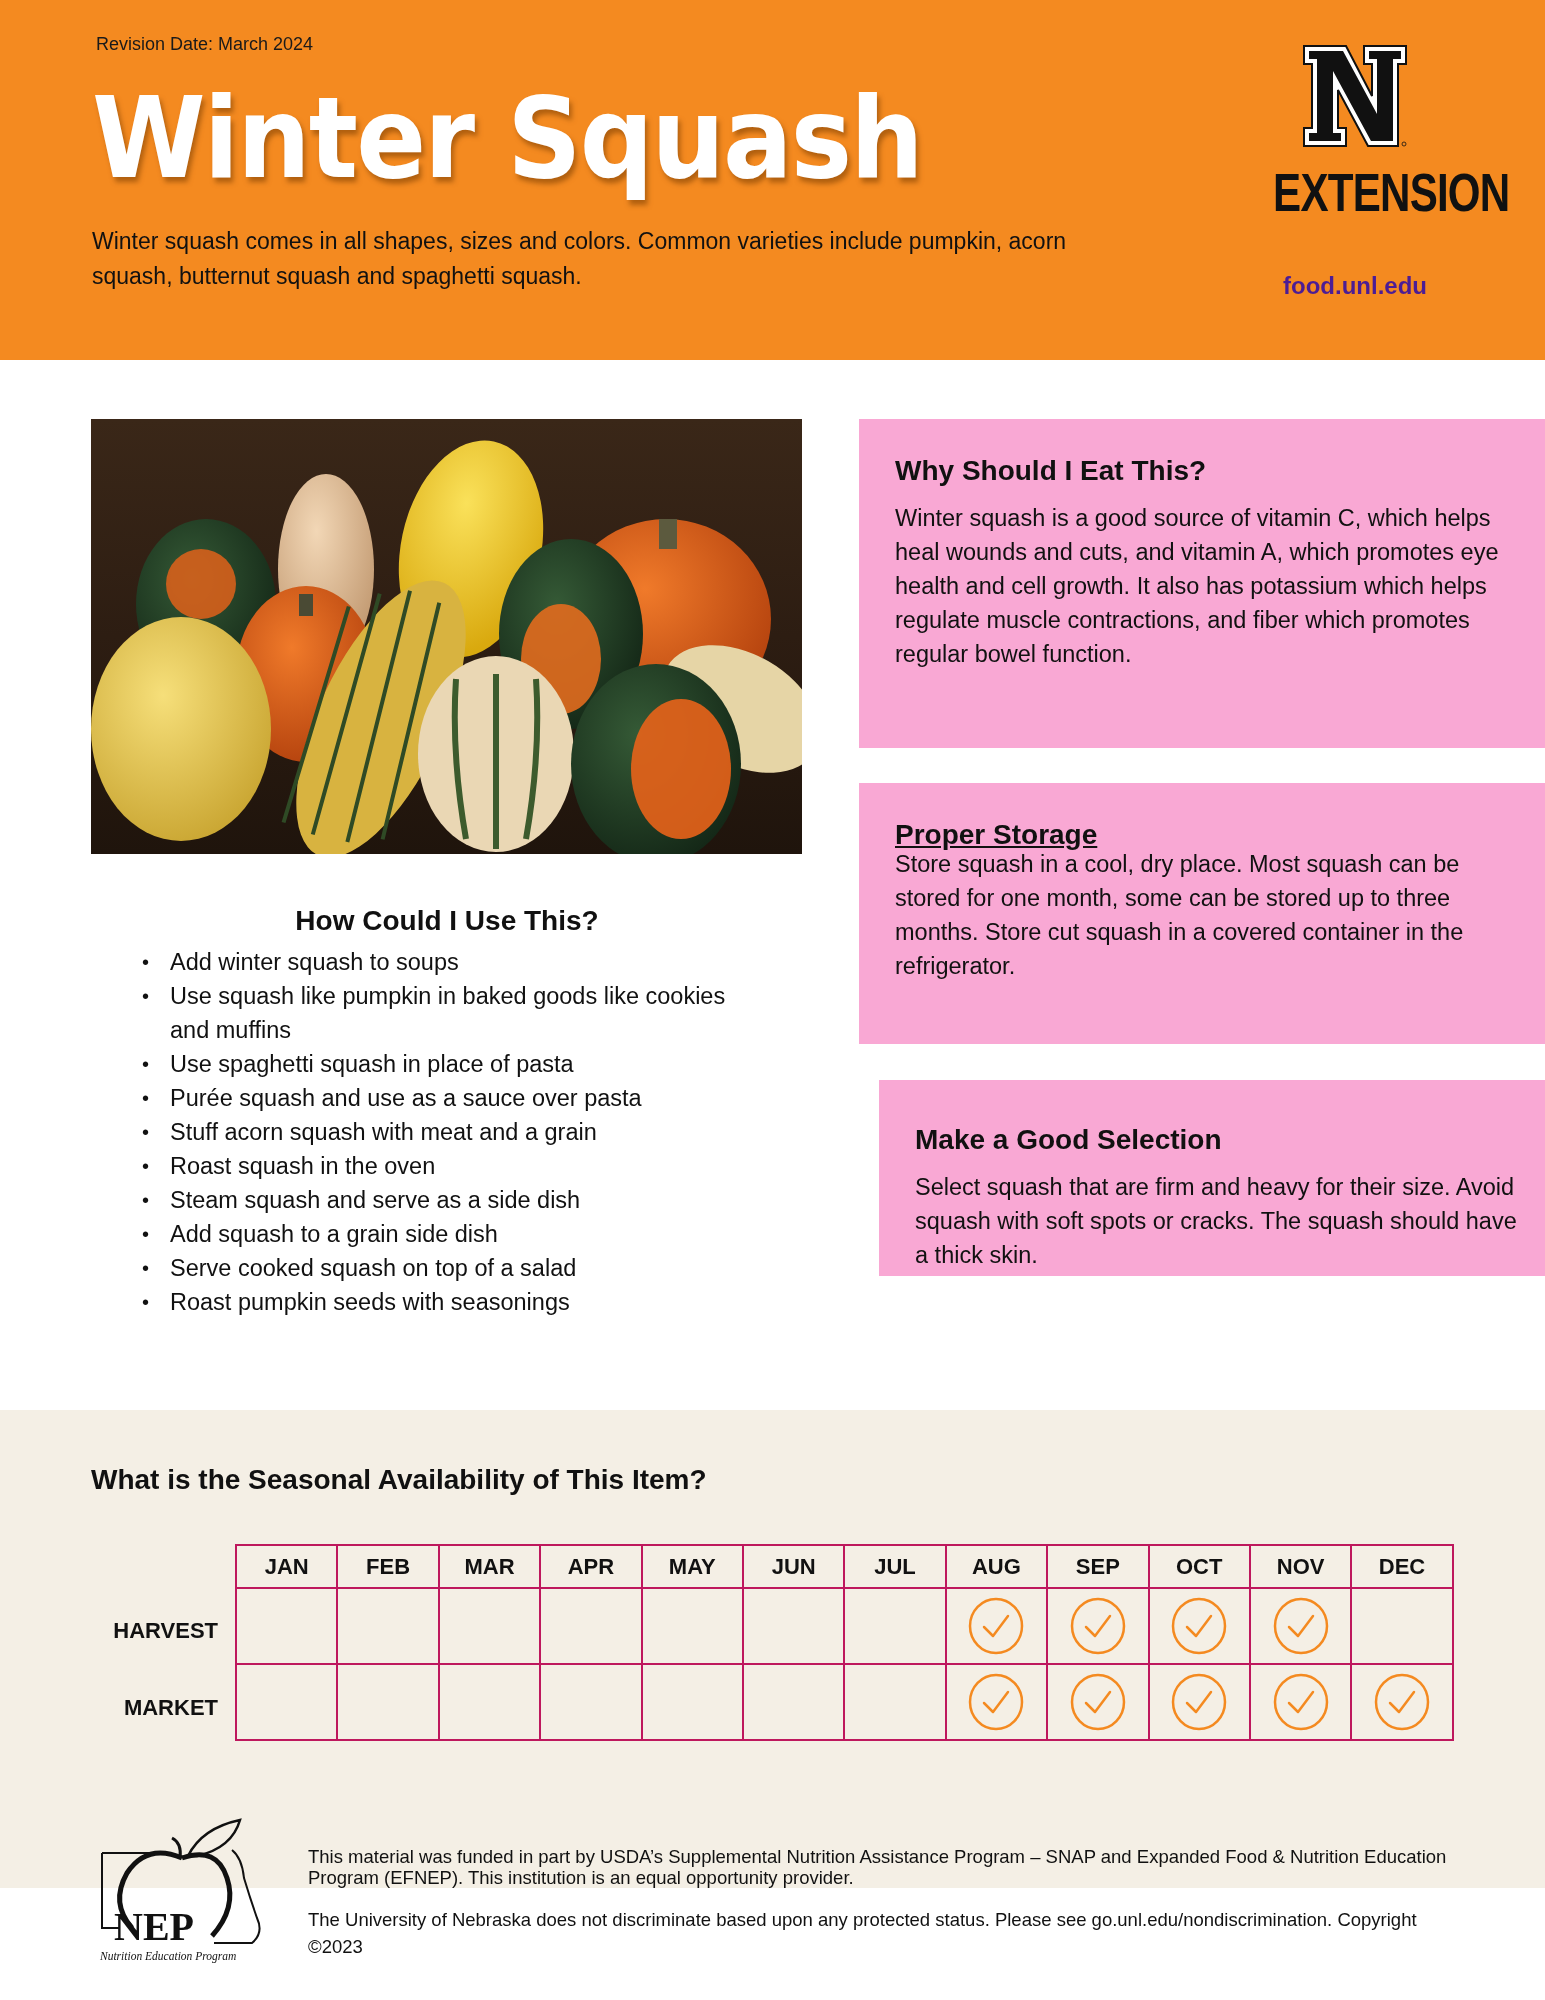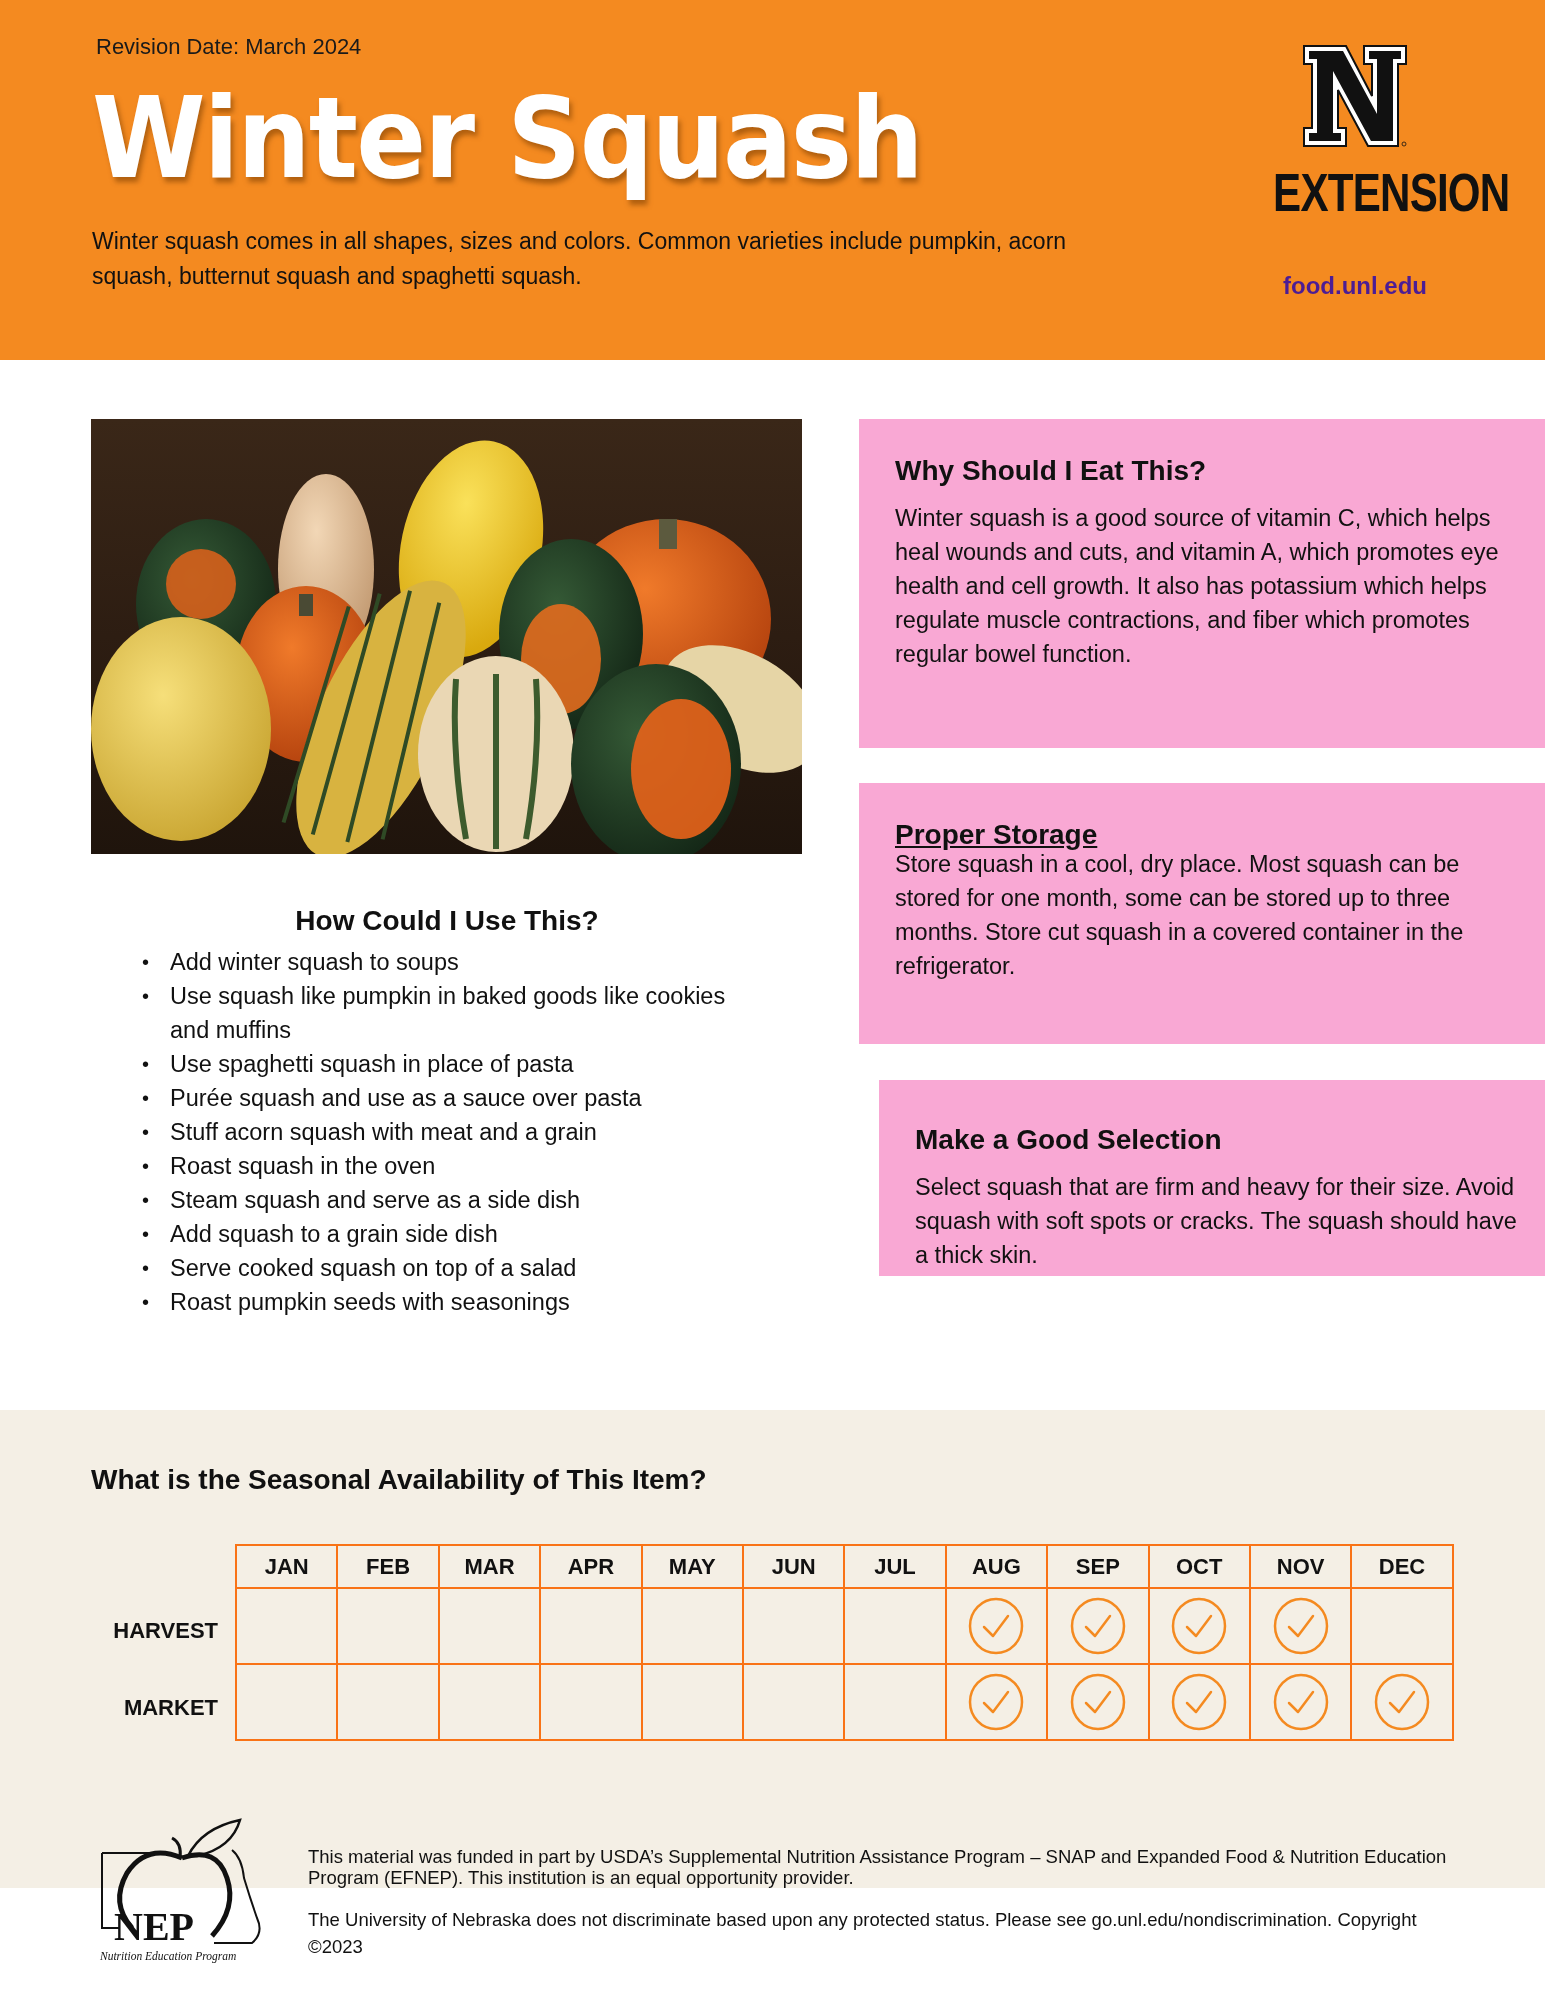--- a/index.html
+++ b/index.html
@@ -1,21 +1,21 @@
 <!DOCTYPE html>
 <html><head>
 <meta charset="utf-8">
 <style>
   * { box-sizing: border-box; margin: 0; padding: 0; }
   html, body { width: 1545px; height: 2000px; background: #ffffff; overflow: hidden; }
   body { position: relative; font-family: "Liberation Sans", sans-serif; color: #111; }
 
   
   .header { position: absolute; left: 0; top: 0; width: 1545px; height: 360px; background: #f48a20; }
-  .revision { position: absolute; left: 96px; top: 34px; font-size: 22px; color: #1a1a1a; }
+  .revision { position: absolute; left: 96px; top: 34px; font-size: 18px; color: #1a1a1a; }
   .title { position: absolute; left: 92px; top: 82px; font-size: 112px; font-weight: 900; color: #ffffff;
            font-family: "DejaVu Sans", sans-serif; letter-spacing: -2px;
            text-shadow: 3px 5px 6px rgba(120,60,0,0.55); line-height: 1; transform: scaleX(0.92); transform-origin: left top; }
   .intro { position: absolute; left: 92px; top: 224px; width: 1020px; font-size: 23px; line-height: 35px; color: #111; }
   .logo { position: absolute; left: 1250px; top: 44px; width: 210px; height: 180px; }
   .logo .nbox { position: absolute; left: 52px; top: 0; width: 106px; height: 104px; }
   .logo .ext { position: absolute; left: 0; top: 118px; width: 210px; text-align: center; font-size: 54px; font-weight: 700;
                color: #111; font-family: "Liberation Sans Narrow", "Liberation Sans", sans-serif; transform: scaleX(0.78); letter-spacing: -1px; line-height: 60px; }
   .site { position: absolute; left: 1250px; top: 272px; width: 210px; text-align: center; font-size: 24px; font-weight: 700; color: #4c1d95; }
 
@@ -37,21 +37,21 @@
   .box1 h2 { top: 36px; } .box1 p { top: 82px; }
   .box2 { top: 783px; height: 261px; }
   .box2 h2 { top: 36px; text-decoration: underline; } .box2 p { top: 64px; }
   .box3 { top: 1080px; height: 196px; margin-left: 20px; }
   .box3 h2 { top: 44px; } .box3 p { top: 90px; }
 
   
   .season { position: absolute; left: 0; top: 1410px; width: 1545px; height: 478px; background: #f4efe5; }
   .season h2 { position: absolute; left: 91px; top: 54px; font-size: 28px; font-weight: 700; color: #111; }
   .grid { position: absolute; left: 235px; top: 134px; border-collapse: collapse; }
-  .grid td, .grid th { border: 2px solid #f97316; width: 101.4px; text-align: center; }
+  .grid td, .grid th { border: 2px solid #be185d; width: 101.4px; text-align: center; }
   .grid th { height: 43px; font-size: 22px; font-weight: 700; }
   .grid td { height: 76px; }
   .rowlabel { position: absolute; left: 60px; width: 158px; text-align: right; font-size: 22px; font-weight: 700; color: #111; }
   .check { display: inline-block; width: 58px; height: 58px; vertical-align: middle; }
 
   
   .nep { position: absolute; left: 92px; top: 1818px; width: 190px; height: 150px; }
   .foot1 { position: absolute; left: 308px; top: 1846px; width: 1140px; font-size: 18.5px; line-height: 21px; color: #111; }
   .foot2 { position: absolute; left: 308px; top: 1906px; width: 1140px; font-size: 18.5px; line-height: 27px; color: #111; }
 </style>

